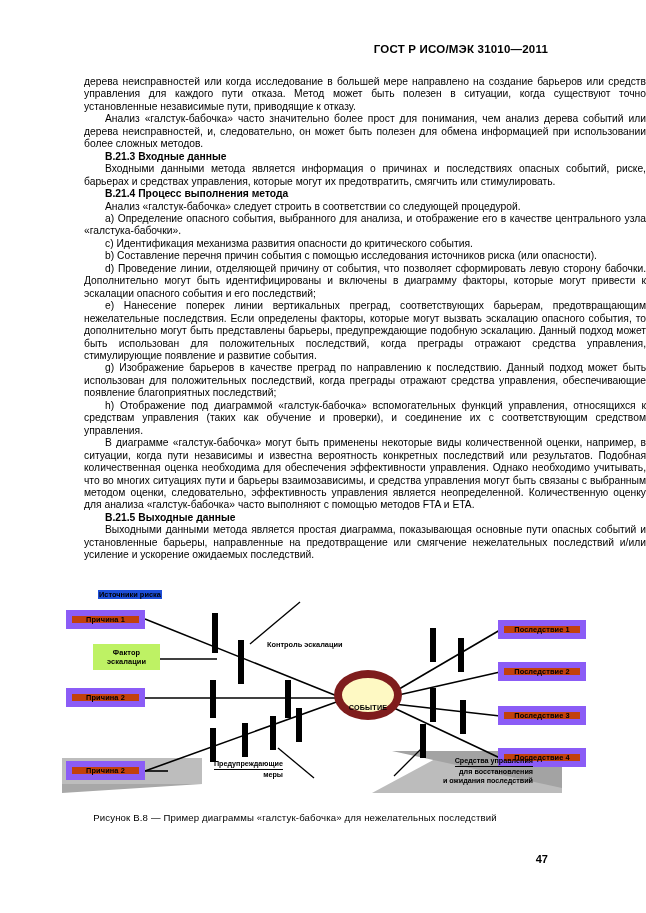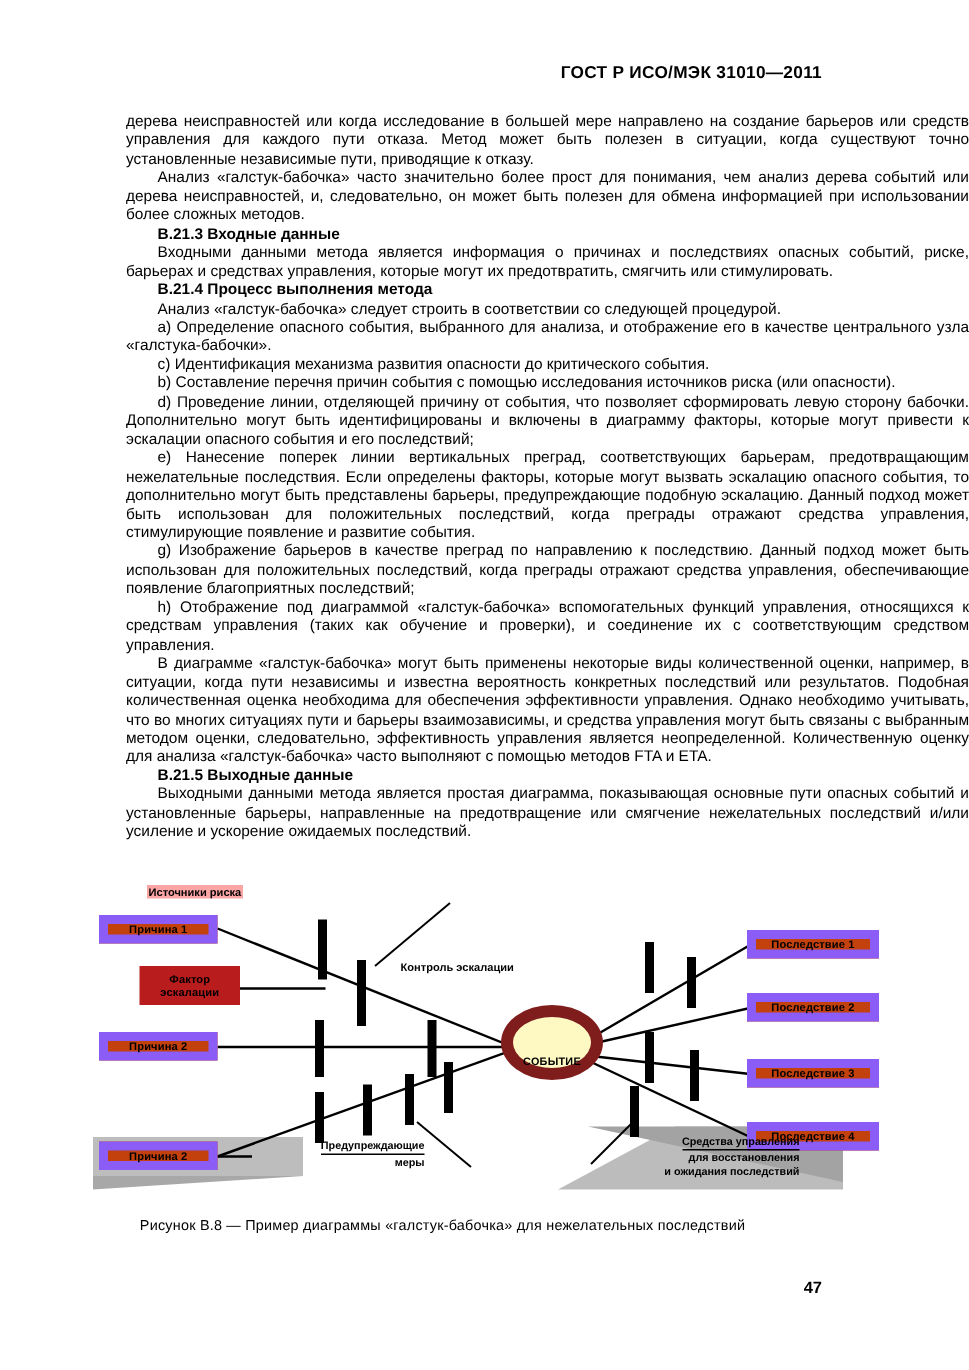--- a/index.html
+++ b/index.html
@@ -85,21 +85,21 @@
     font-size: 7.4px;
     font-weight: bold;
     display: flex;
     align-items: center;
     justify-content: center;
     white-space: nowrap;
     letter-spacing: 0.1px;
     text-align: right;
   }
   .nodebox.shaded {
-    background: #b91c1c;
+    background: #bef264;
     border: none;
     text-align: center;
     line-height: 9px;
     flex-direction: column;
     justify-content: center;
   }
   .ellipse {
     position: absolute;
     background: #fef9c3;
     border: 8px solid #7f1d1d;
@@ -108,21 +108,21 @@
     align-items: flex-end;
     justify-content: center;
     font-size: 7.2px;
     font-weight: bold;
     letter-spacing: 0.2px;
   }
   .src-label {
     position: absolute;
     font-size: 7.4px;
     font-weight: bold;
-    background: #fca5a5;
+    background: #1d4ed8;
     padding: 0 1px;
     white-space: nowrap;
   }
   .underlabel {
     position: absolute;
     font-size: 7.2px;
     font-weight: bold;
     text-align: right;
     line-height: 9.5px;
     white-space: nowrap;

